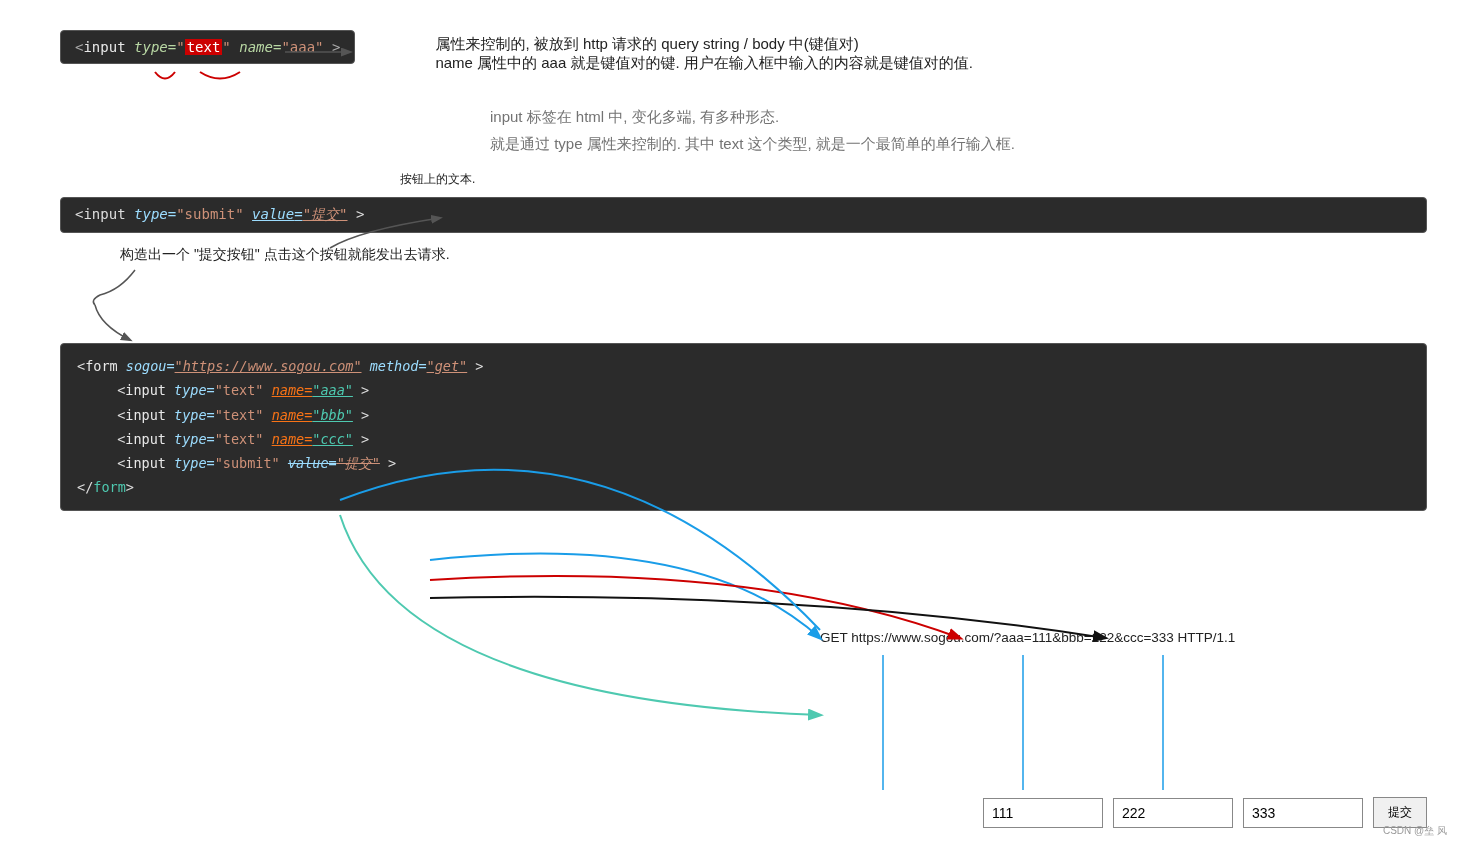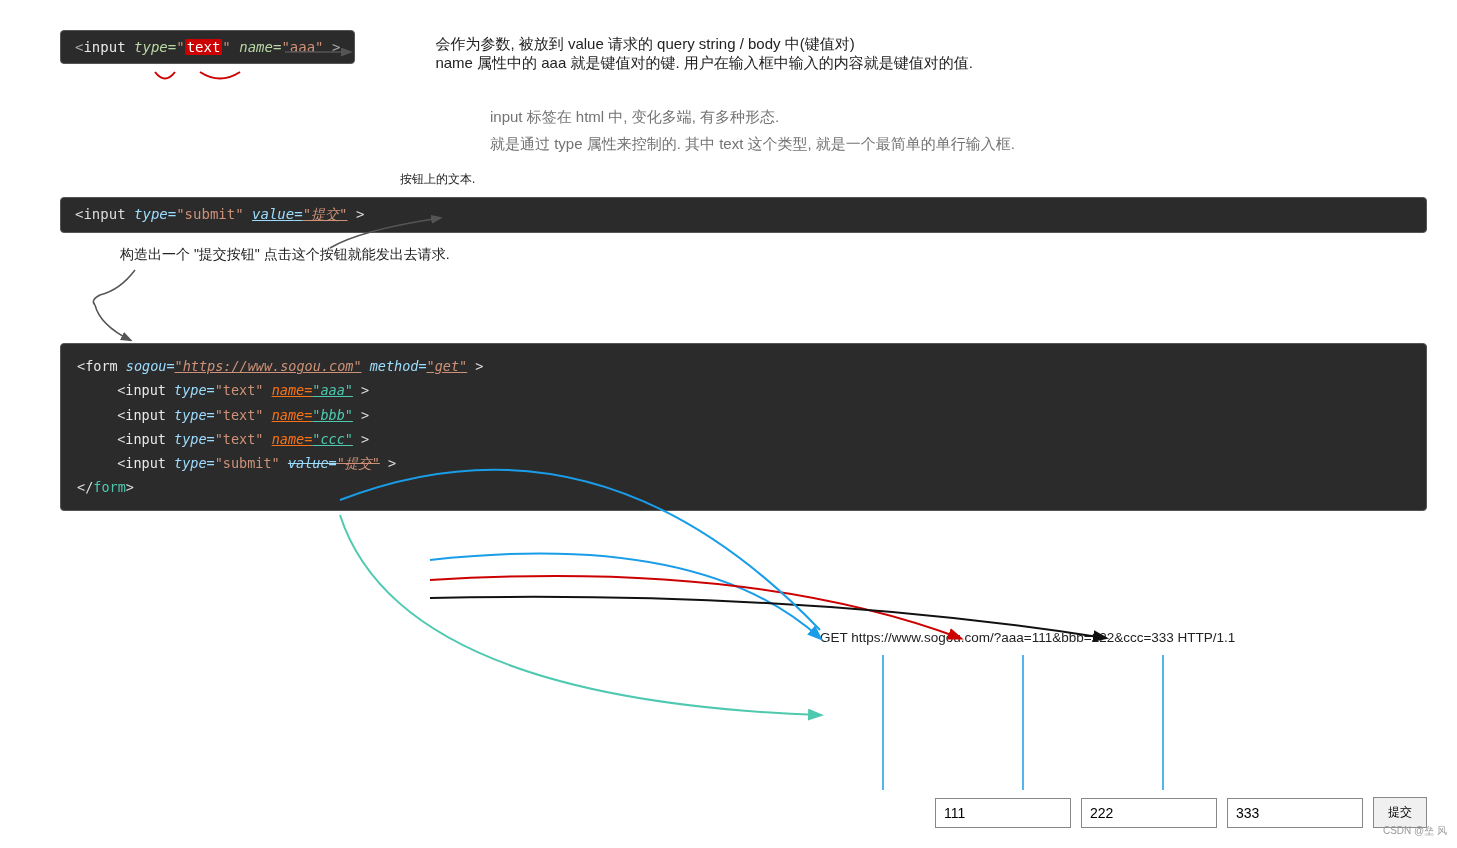--- a/index.html
+++ b/index.html
@@ -91,21 +91,21 @@
     
     .bottom-inputs {
       position: absolute;
       bottom: 20px;
       right: 30px;
       display: flex;
       align-items: center;
       gap: 10px;
     }
     .bottom-inputs input[type="text"] {
-      width: 136px;
+      width: 120px;
       padding: 6px 8px;
       border: 1px solid #888;
       font-size: 14px;
     }
     .bottom-inputs button {
       padding: 6px 14px;
       font-size: 12px;
       border: 1px solid #888;
       background: #f0f0f0;
       cursor: pointer;
@@ -153,21 +153,21 @@
   <div class="top-section">
 
     <div class="code-box-1">
       <span class="kw-bracket">&lt;</span><span class="kw-tag">input</span>
       <span class="kw-attr"> type=</span><span class="kw-val">"</span><span class="highlight-red">text</span><span class="kw-val">"</span>
       <span class="kw-attr"> <em>name</em>=</span><span class="kw-val">"aaa"</span>
       <span class="kw-bracket">&gt;</span>
     </div>
 
     <div style="margin-left: 80px; margin-top: 5px;">
-      <p>会作为参数, 被放到 value 请求的 query string / body 中(键值对)</p>
+      <p>属性来控制的, 被放到 http 请求的 query string / body 中(键值对)</p>
       <p>name 属性中的 aaa 就是键值对的键. 用户在输入框中输入的内容就是键值对的值.</p>
     </div>
   </div>
 
   <div class="second-text">
     <p>input 标签在 html 中, 变化多端, 有多种形态.</p>
     <p>就是通过 type 属性来控制的.  其中 text 这个类型, 就是一个最简单的单行输入框.</p>
   </div>
 
   <div style="position: relative; margin-top: 40px; margin-left: 30px;">

